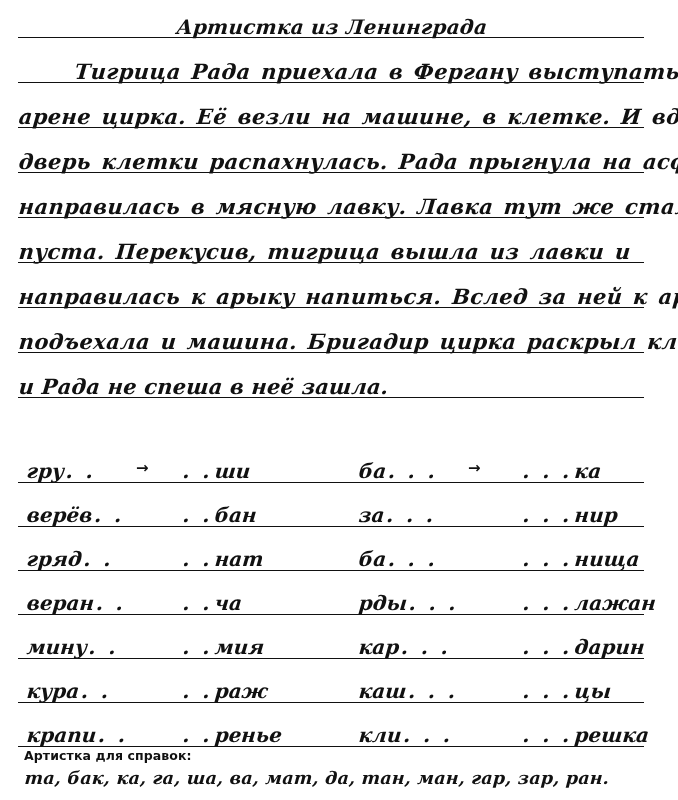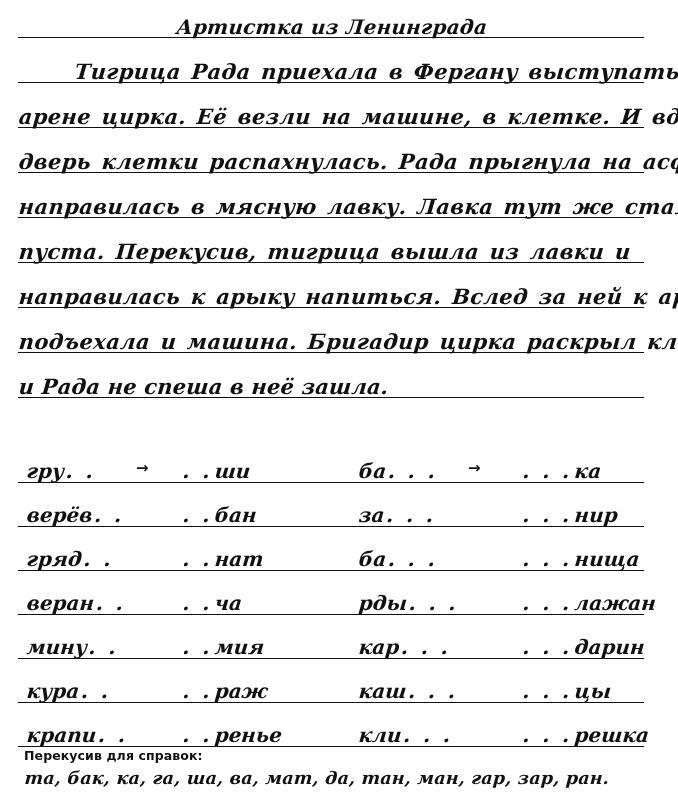--- a/index.html
+++ b/index.html
@@ -282,17 +282,17 @@
       <div class="ex-cell c1"><span>крапи</span><span class="dots">. .</span></div>
       <div class="ex-cell c2"><span class="dots">. .</span><span>ренье</span></div>
       <div class="ex-cell c3"><span>кли</span><span class="dots">. . .</span></div>
       <div class="ex-cell c4"><span class="dots">. . .</span><span>решка</span></div>
       <div class="rule"></div>
     </div>
 
   </div>
 
   <div class="footer">
-    <p class="footer-title">Перекусив для справок:</p>
+    <p class="footer-title">Артистка для справок:</p>
     <p class="footer-words">та, бак, ка, га, ша, ва, мат, да, тан, ман, гар, зар, ран.</p>
   </div>
 
 </div>
 
 </body></html>

